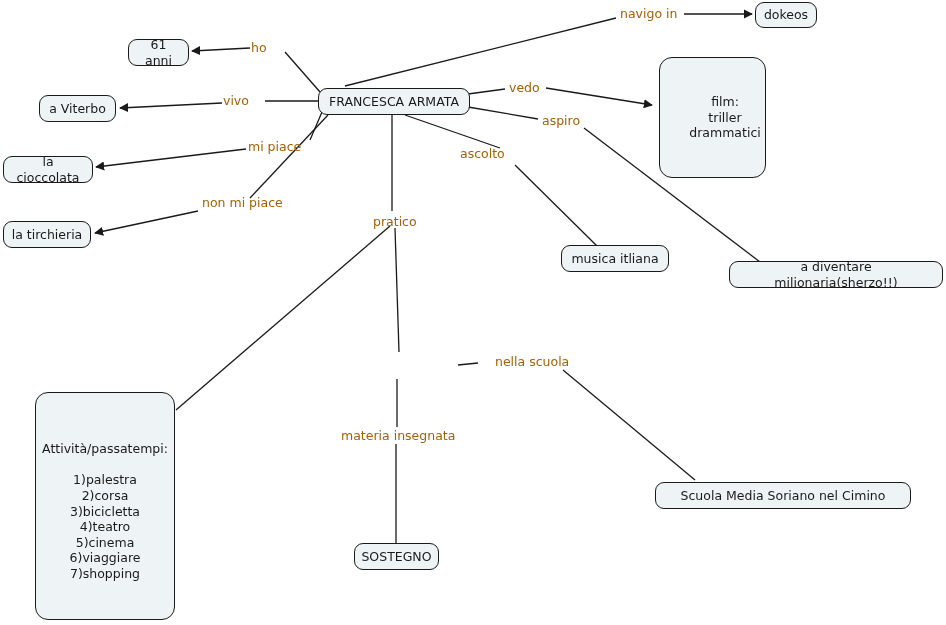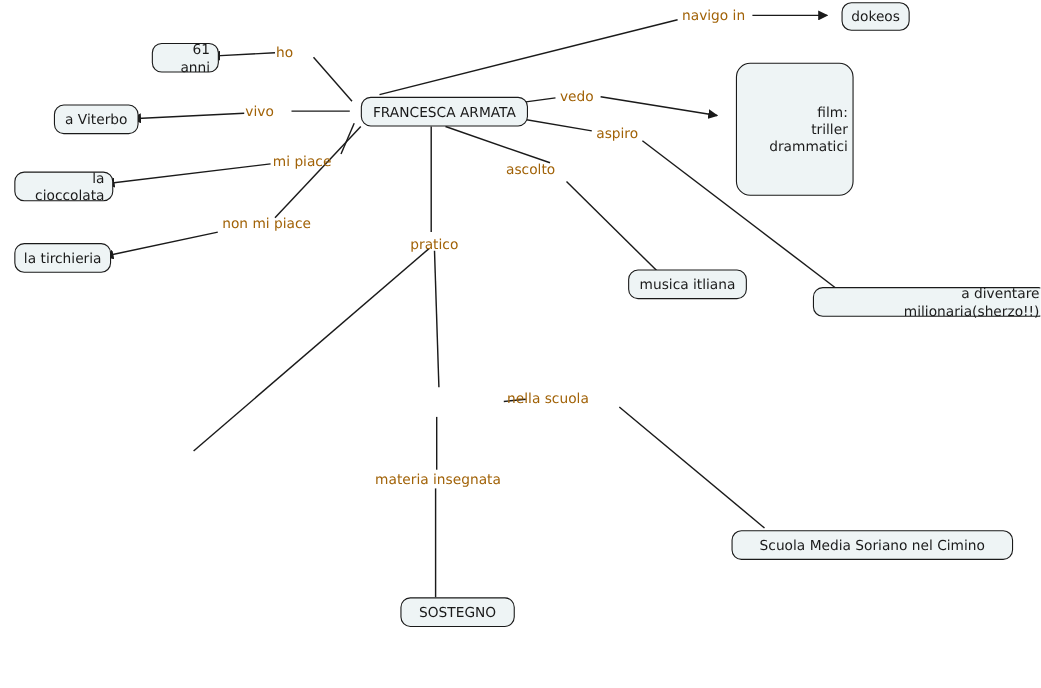--- a/index.html
+++ b/index.html
@@ -31,24 +31,23 @@
     background: #eef4f5;
     border: 1.3px solid #1a1a1a;
     border-radius: 9px;
     color: #1a1a1a;
     font-family: "DejaVu Sans", sans-serif;
     font-size: 12.5px;
     line-height: 1.25;
     display: flex;
     align-items: center;
     justify-content: center;
-    text-align: right;
+    text-align: center;
     white-space: pre-line;
     padding: 2px 7px;
-    margin-left: 10px;
   }
   .node.big {
     border-radius: 13px;
     align-items: center;
     padding-left: 32px;
   }
   .node.box-activity {
     border-radius: 13px;
     align-items: flex-start;
     justify-content: center;
@@ -145,44 +144,55 @@
 
   <div class="node" style="left:729px; top:261px; width:214px; height:27px;">
     <span>a diventare milionaria(sherzo!!)</span>
   </div>
 
   <div class="node" style="left:561px; top:245px; width:108px; height:27px;">
     <span>musica itliana</span>
   </div>
 
 
-  <div class="node" style="left:354px; top:543px; width:104px; height:27px;">
+  <div class="node" style="left:354px; top:543px; width:85px; height:27px;">
     <span>SOSTEGNO</span>
   </div>
 
   <div class="node" style="left:655px; top:482px; width:256px; height:27px;">
     <span>Scuola Media Soriano nel Cimino</span>
   </div>
 
+  <div class="node box-activity" style="left:35px; top:392px; width:140px; height:228px;">
+    <span>Attività/passatempi:
+
+1)palestra
+2)corsa
+3)bicicletta
+4)teatro
+5)cinema
+6)viaggiare
+7)shopping</span>
+  </div>
 
   <div class="link-label" style="left:251px; top:40px;">ho</div>
 
   <div class="link-label" style="left:223px; top:93px;">vivo</div>
 
   <div class="link-label" style="left:248px; top:139px;">mi piace</div>
 
   <div class="link-label" style="left:202px; top:195px;">non mi piace</div>
 
   <div class="link-label" style="left:620px; top:6px;">navigo in</div>
 
   <div class="link-label" style="left:509px; top:80px;">vedo</div>
 
   <div class="link-label" style="left:542px; top:113px;">aspiro</div>
 
   <div class="link-label" style="left:460px; top:146px;">ascolto</div>
 
   <div class="link-label" style="left:373px; top:214px;">pratico</div>
 
-  <div class="link-label" style="left:461px; top:354px;text-align:right;">nella scuola</div>
+  <div class="link-label" style="left:495px; top:354px;text-align:right;">nella scuola</div>
 
   <div class="link-label" style="left:341px; top:428px;text-align:center;">materia insegnata</div>
 
 </div>
 
 </body></html>

